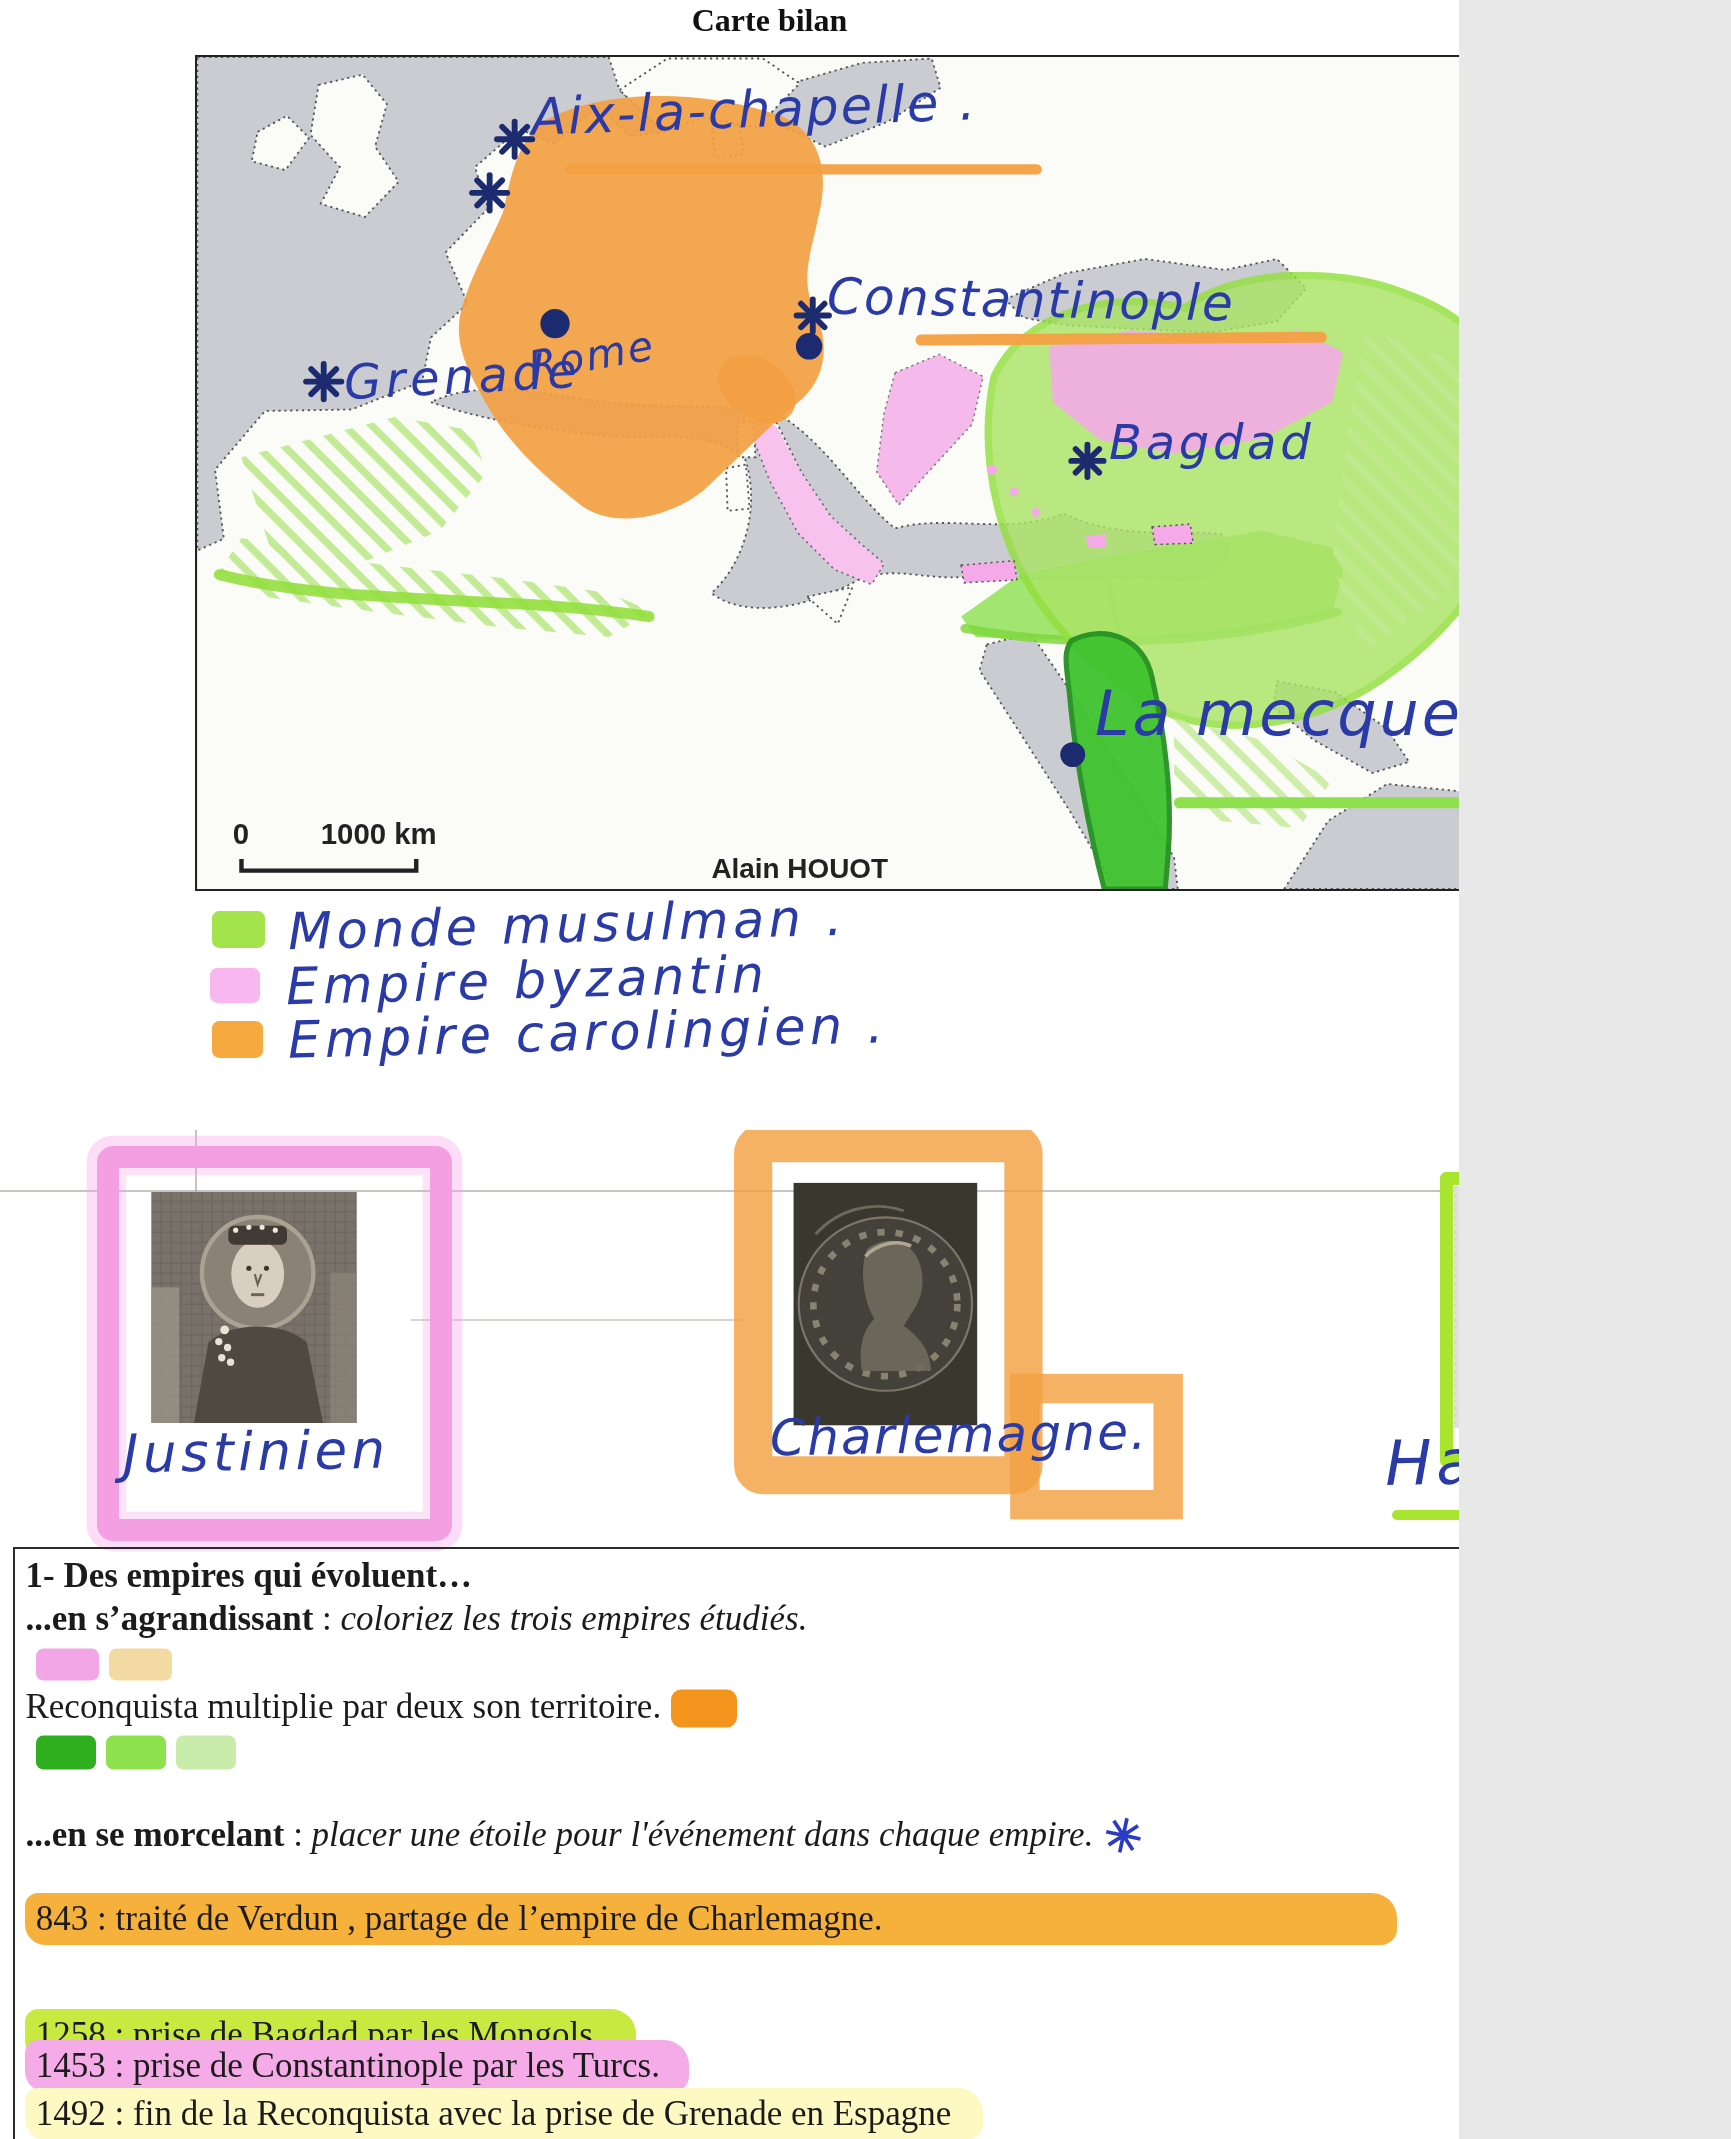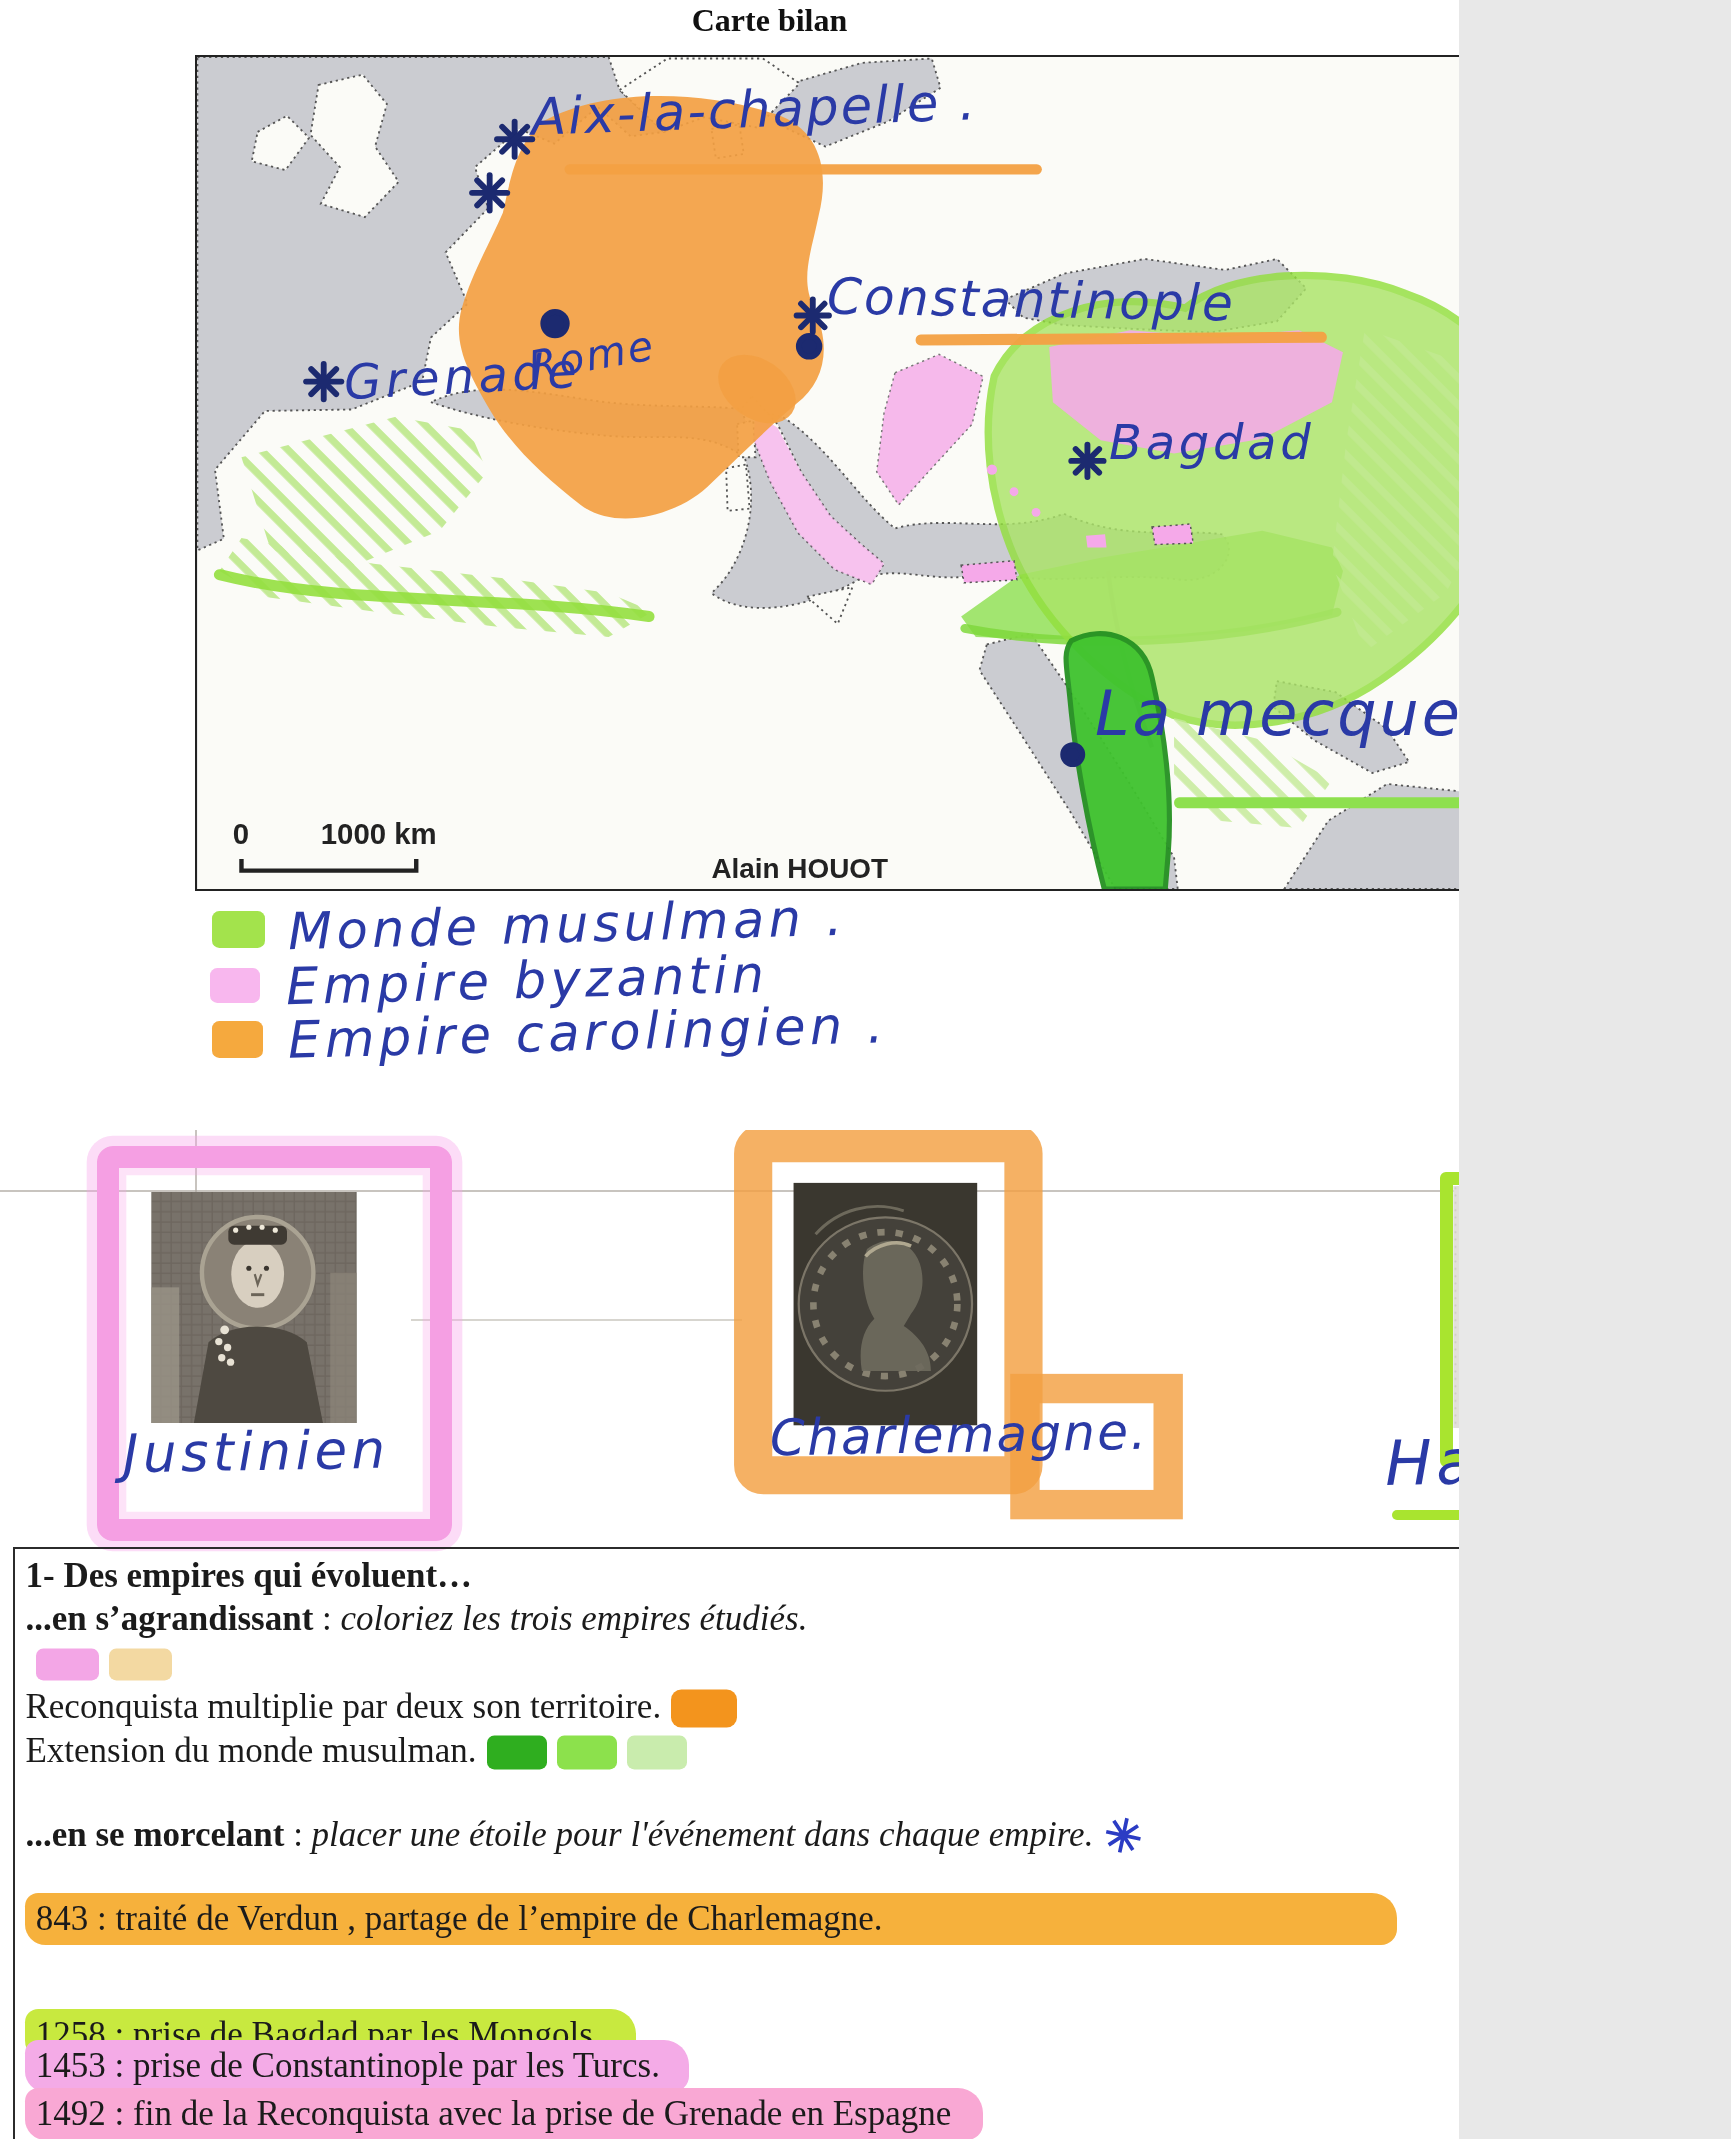--- a/index.html
+++ b/index.html
@@ -279,24 +279,24 @@
 
   <div class="textbox">
     <p class="t-heading">1- Des empires qui évoluent…</p>
 
     <p class="t-grow"><span class="bold">...en s’agrandissant</span><span> : </span><span class="it">coloriez les trois empires étudiés.</span></p>
 
     <p class="t-task1"><span class="inline-sw sw-a" style="background: rgb(243, 166, 230);"></span><span class="inline-sw sw-a" style="background: rgb(243, 217, 162);"></span></p>
 
     <p class="t-task2"><span>Reconquista multiplie par deux son territoire.</span><span class="inline-sw sw-b" style="background: rgb(243, 148, 29);"></span></p>
 
-    <p class="t-task3"><span>Extension du monde musulman.</span><span class="inline-sw sw-c" style="background: rgb(47, 174, 31);"></span><span class="inline-sw sw-c" style="background: rgb(140, 225, 76);"></span><span class="inline-sw sw-c" style="background: rgb(201, 236, 173);"></span></p>
+    <p class="t-task3"><span class="inline-sw sw-c" style="background: rgb(47, 174, 31);"></span><span class="inline-sw sw-c" style="background: rgb(140, 225, 76);"></span><span class="inline-sw sw-c" style="background: rgb(201, 236, 173);"></span></p>
 
     <p class="t-frag"><span class="bold">...en se morcelant</span><span> : </span><span class="it">placer une étoile pour l'événement dans chaque empire.</span><span class="bluestar">✳</span></p>
 
     <p class="evt evt1"><span class="hl" style="background: rgb(246, 177, 60);">843 : traité de Verdun , partage de l’empire de Charlemagne.</span></p>
     <p class="evt evt3"><span class="hl" style="background: rgb(200, 233, 63);">1258 : prise de Bagdad par les Mongols.</span></p>
     <p class="evt evt4"><span class="hl" style="background: rgb(244, 171, 231);">1453 : prise de Constantinople par les Turcs.</span></p>
-    <p class="evt evt5"><span class="hl" style="background: #f9a8d4;">1492 : fin de la Reconquista avec la prise de Grenade en Espagne</span></p>
+    <p class="evt evt5"><span class="hl" style="background: #fef9c3;">1492 : fin de la Reconquista avec la prise de Grenade en Espagne</span></p>
   </div>
 
 </div>
 
 
 </body></html>

